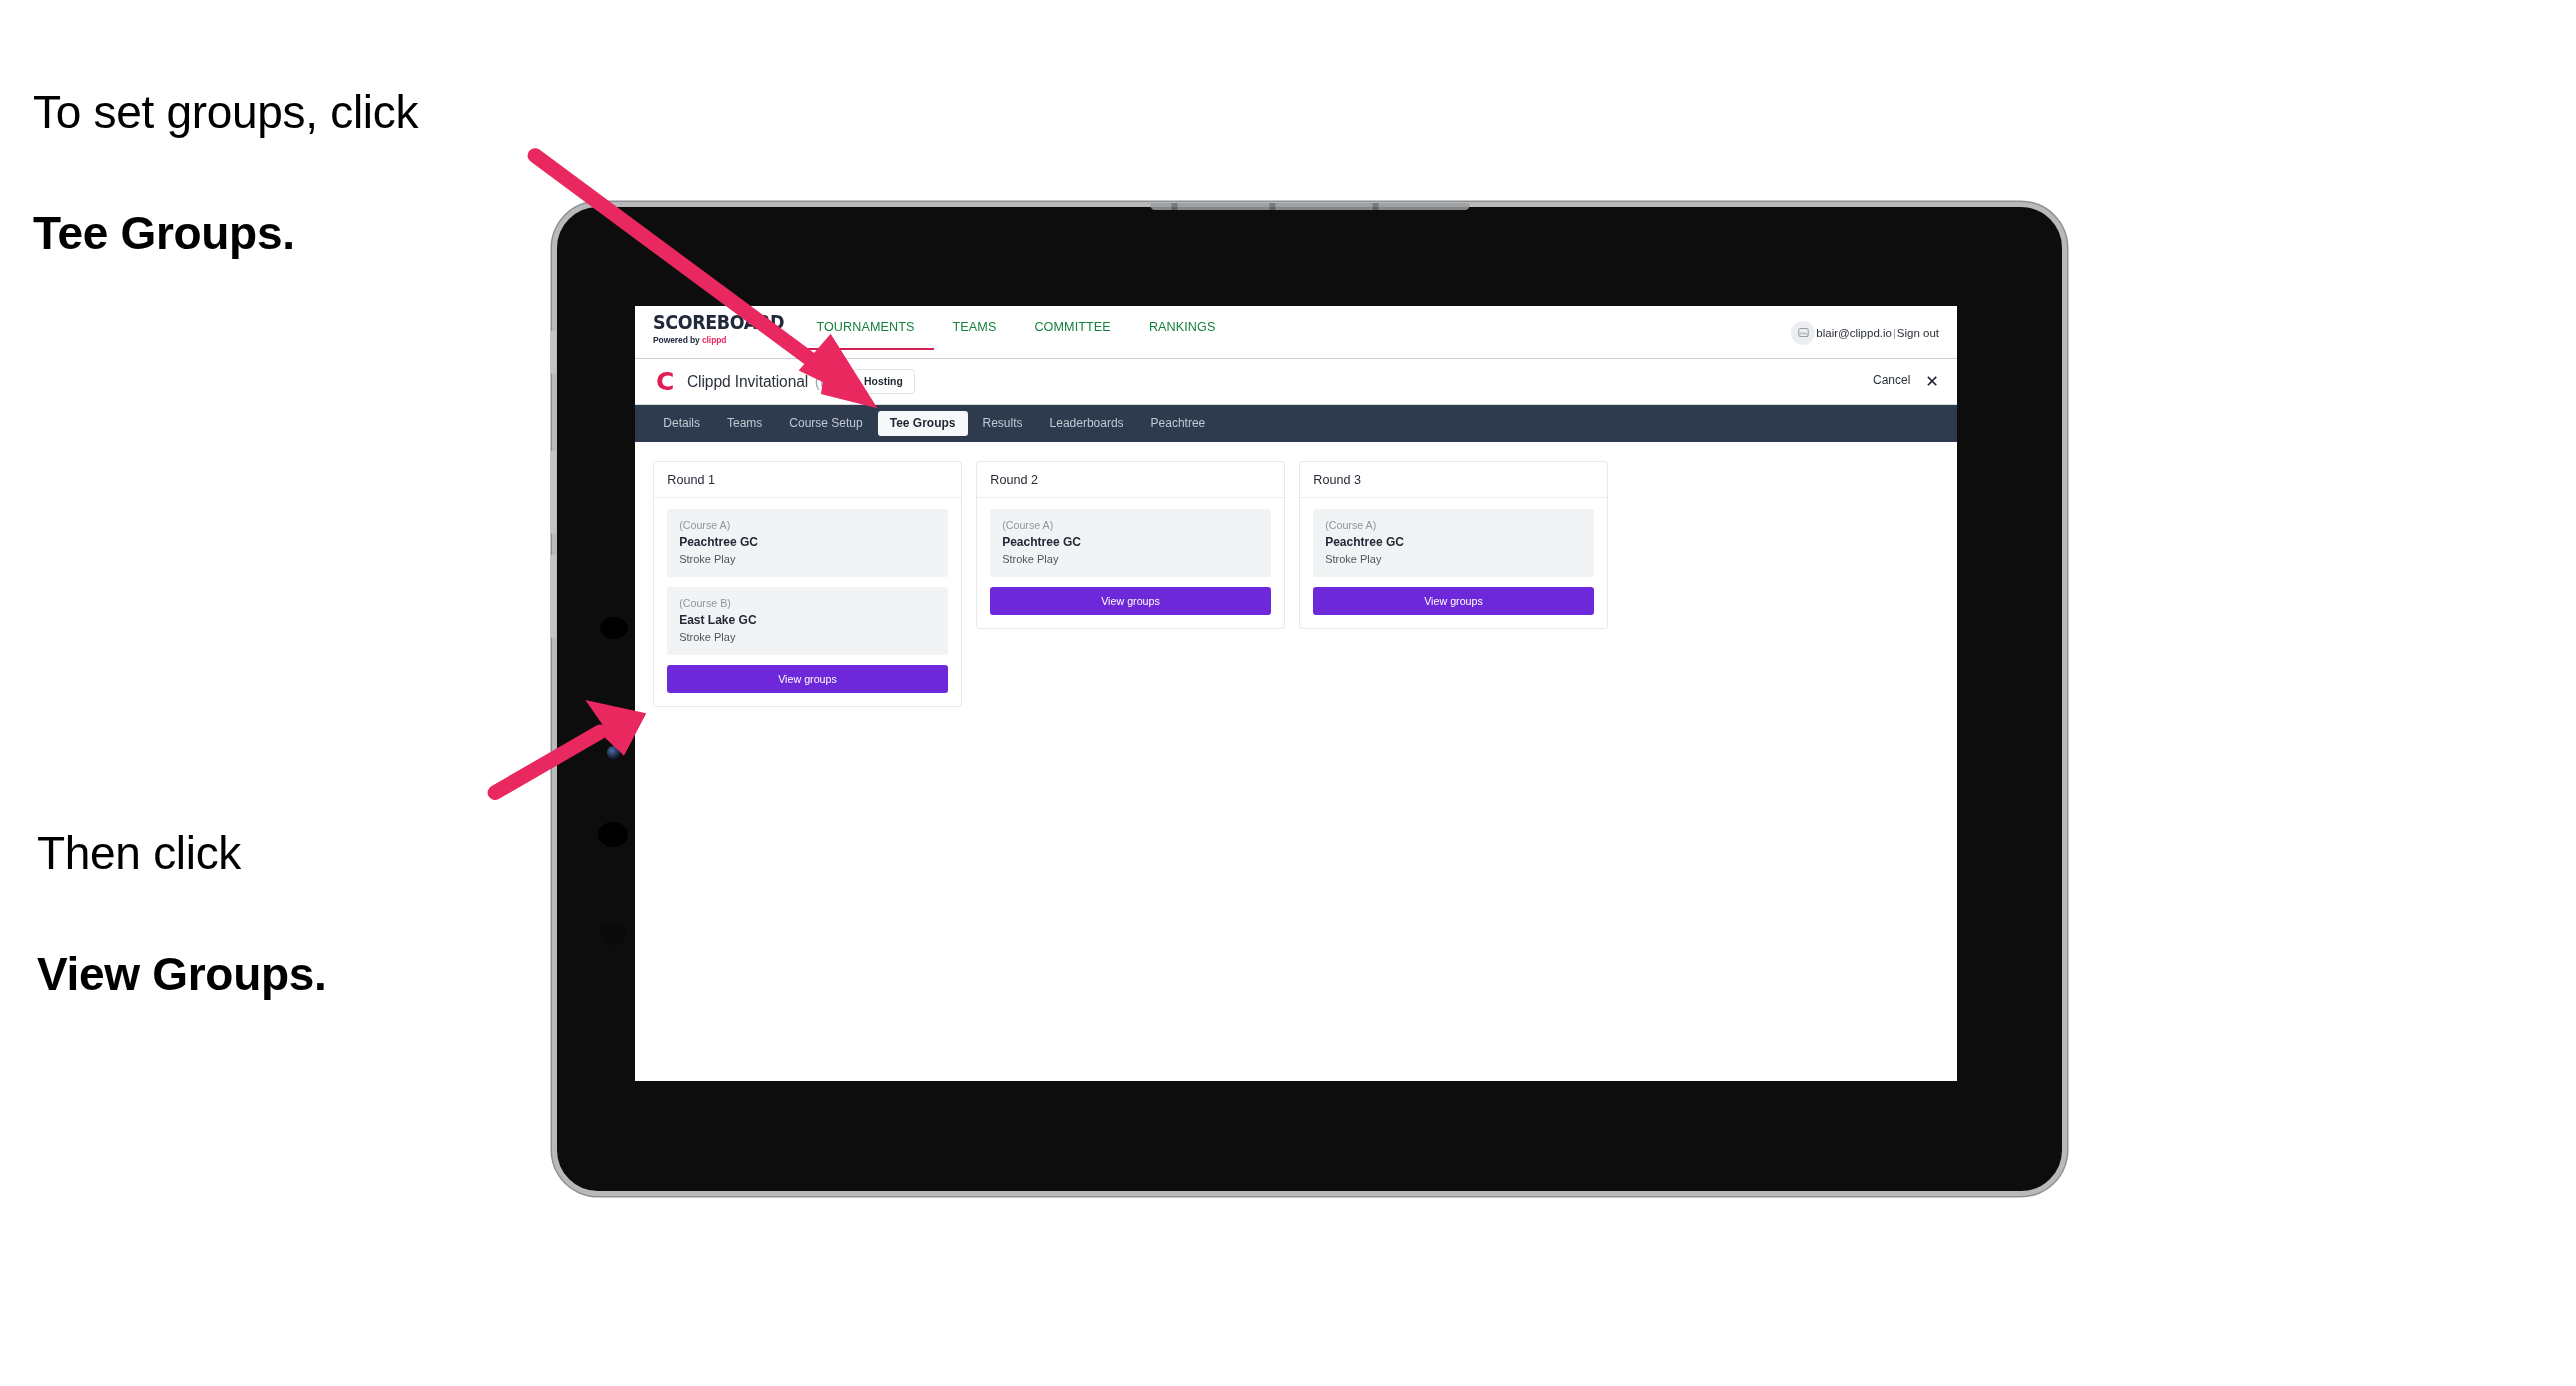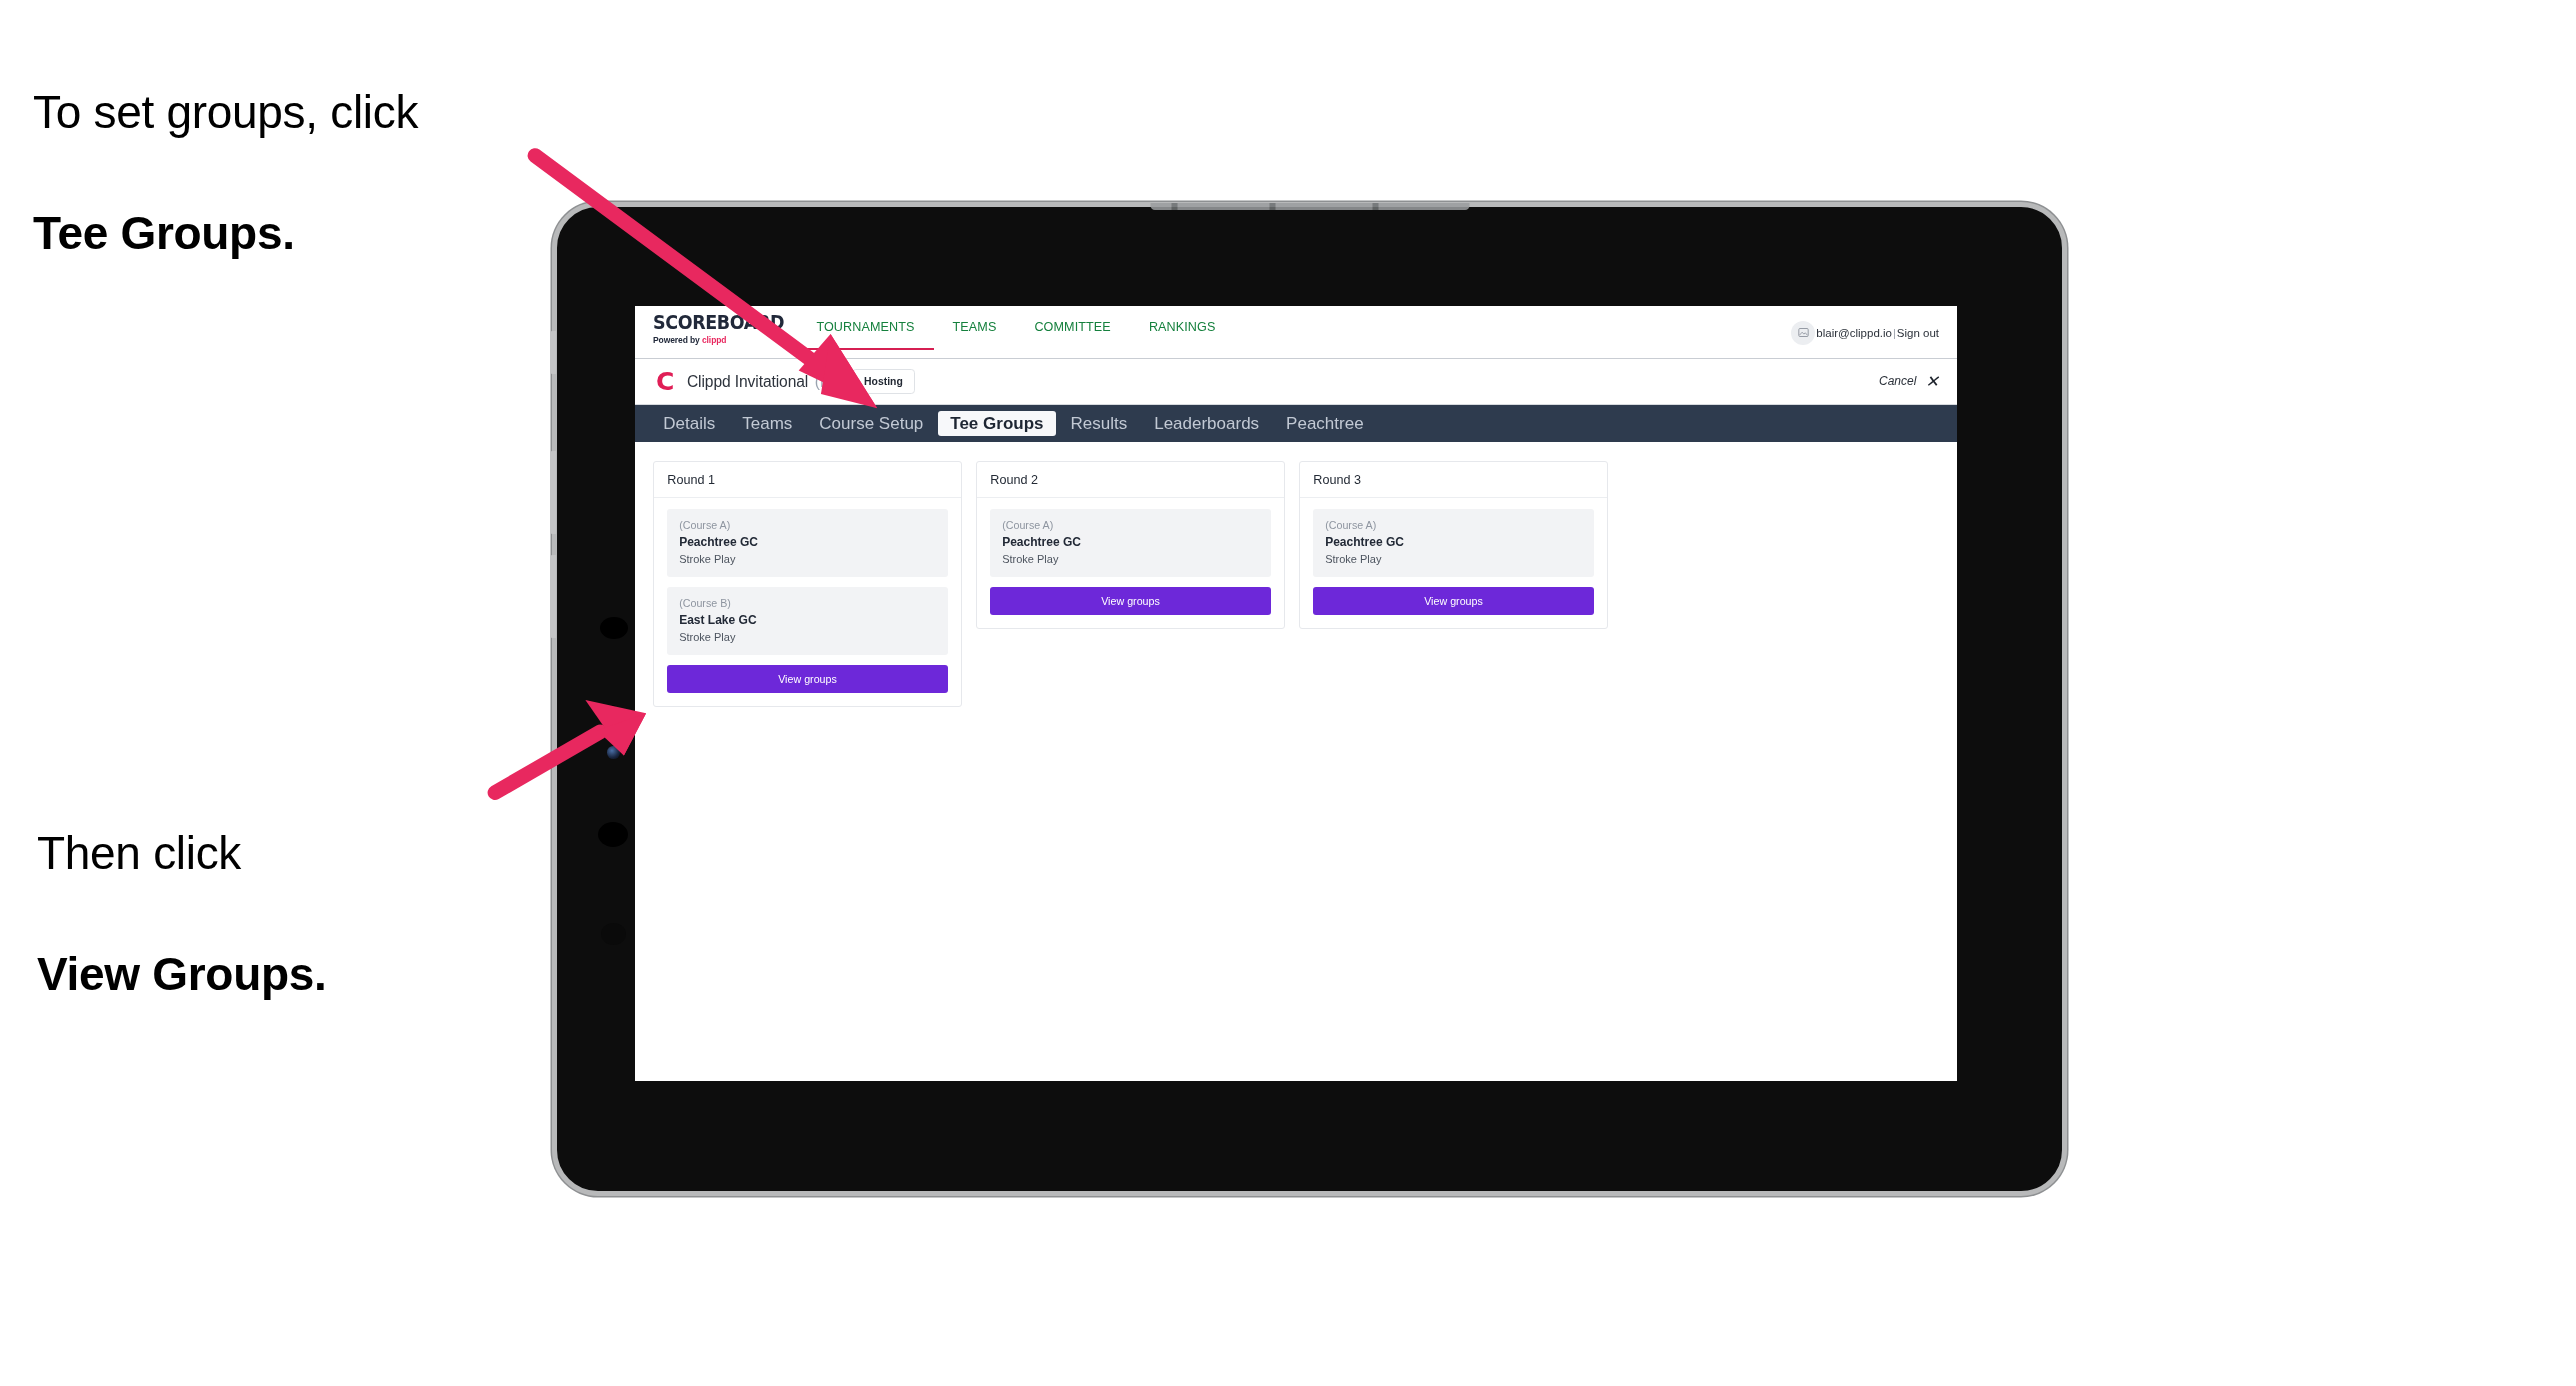--- a/index.html
+++ b/index.html
@@ -222,44 +222,43 @@
     border-radius: 3.7px;
     padding: 6px 11px;
     font-size: 10.4px;
     font-weight: bold;
     color: #222833;
     background: #ffffff;
   }
   .subhead-right {
     margin-left: auto;
     display: flex;
-    align-items: center;
-    gap: 9px;
+    align-items: flex-start;
+    gap: 15px;
     cursor: pointer;
-    font-style: italic;
   }
   .cancel-label { font-size: 12px; color: #2b313a; }
   .close-x {
     font-size: 16.3px;
     color: #1d222b;
     line-height: 1;
     font-weight: 300;
   }
 
   
   .tabstrip {
     height: 37px;
     background: #2e3b4e;
     display: flex;
     align-items: center;
     padding: 0 16.3px;
     gap: 3px;
   }
   .tab {
-    font-size: 17px;
+    font-size: 12px;
     color: #c2c9d4;
     padding: 0 12px;
     height: 25px;
     line-height: 25px;
     border-radius: 3px;
     cursor: pointer;
     white-space: nowrap;
     text-align: right;
   }
   .tab.active {

